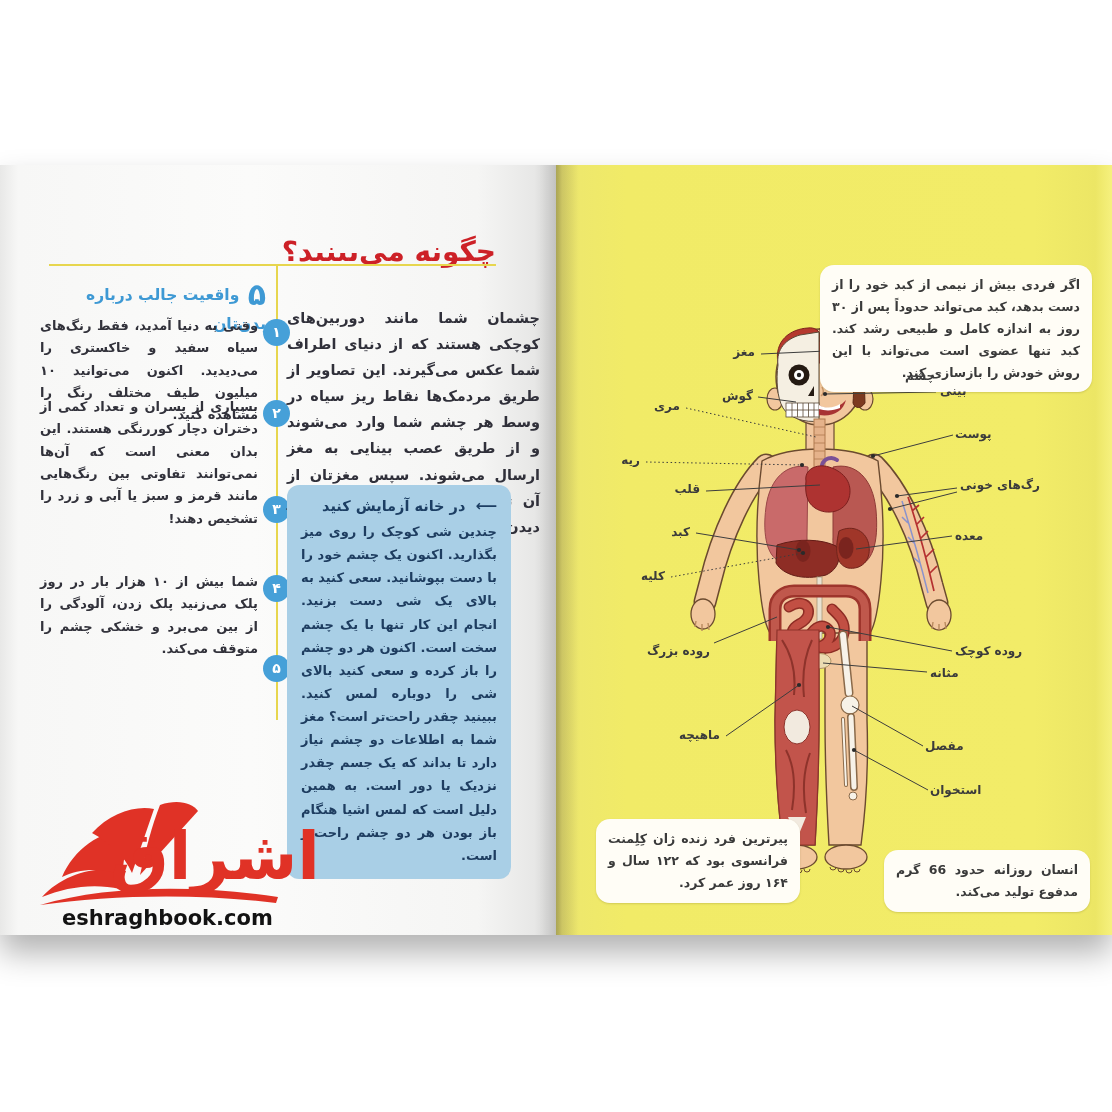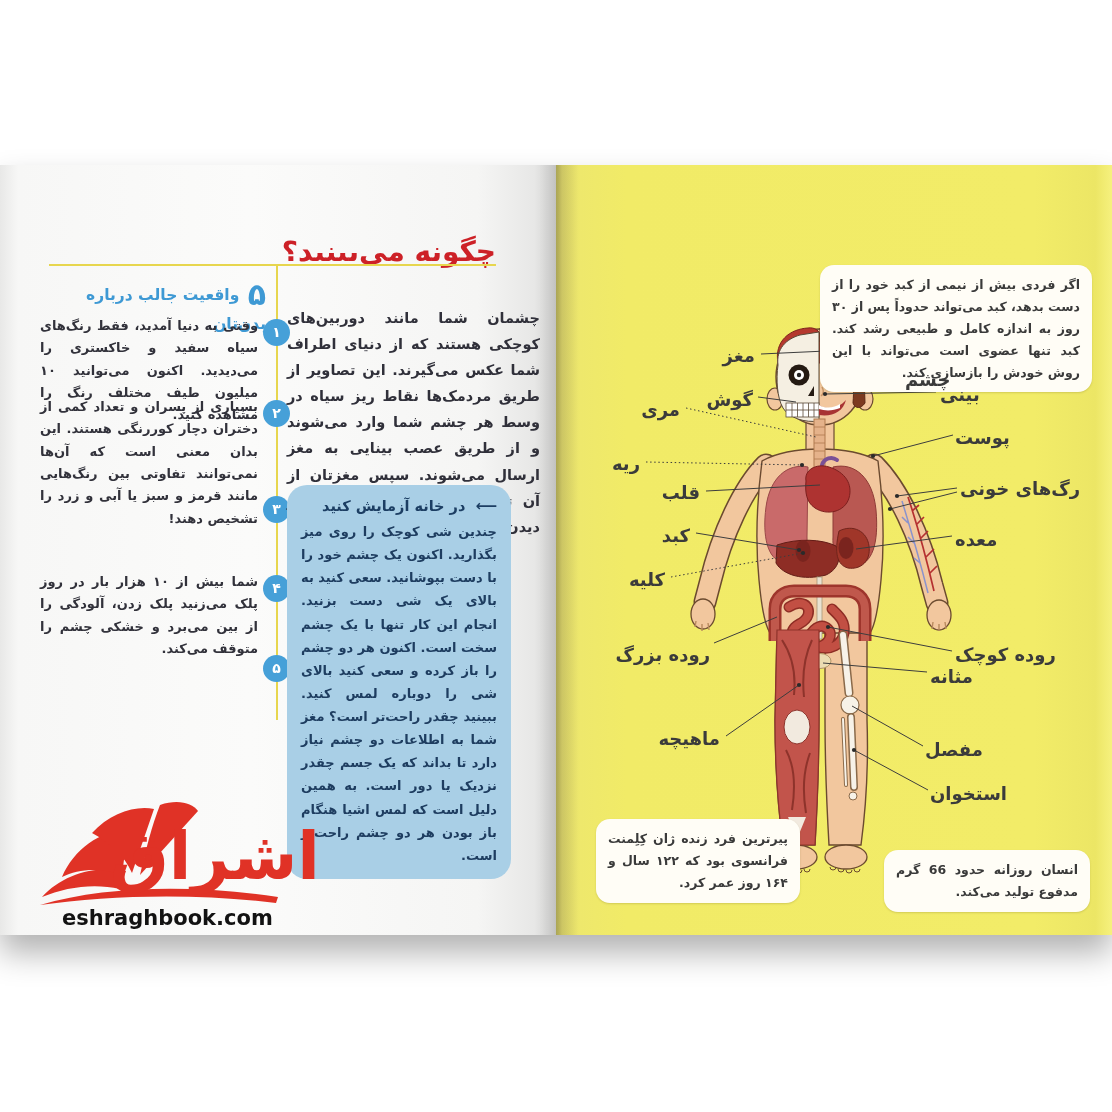--- a/index.html
+++ b/index.html
@@ -22,33 +22,33 @@
     color:#3e99d4;font-weight:bold;font-size:15.5px;line-height:1.3;}
   .facts-head .bignum{font-size:30px;vertical-align:-5px;margin-left:3px;}
   .fact{position:absolute;left:40px;width:218px;direction:rtl;text-align:justify;
     font-size:13px;font-weight:bold;color:#32323b;line-height:1.72;}
   .fact-num{position:absolute;left:263px;width:27px;height:27px;border-radius:50%;
     background:#46a0d8;color:#fff;text-align:center;line-height:27px;
     font-size:14px;font-weight:bold;}
   .lp-intro{position:absolute;top:140px;left:287px;width:253px;direction:rtl;text-align:justify;
     font-size:14.5px;font-weight:bold;color:#30303a;line-height:1.8;}
   .exp-box{position:absolute;top:320px;left:287px;width:224px;min-height:226px;background:#a9cfe6;
-    border-radius:20px;padding:10px 14px 12px;box-sizing:border-box;direction:rtl;}
+    border-radius:12px;padding:10px 14px 12px;box-sizing:border-box;direction:rtl;}
   .exp-title{color:#1c3e63;font-weight:bold;font-size:14.5px;text-align:right;margin:2px 0 5px;}
   .exp-title .arrow{font-size:15px;letter-spacing:-2px;margin-left:5px;}
   .exp-text{color:#1e3d60;font-size:13px;font-weight:bold;text-align:justify;line-height:1.78;}
   .logo{position:absolute;left:28px;top:628px;width:300px;height:142px;}
   
   .ibox{position:absolute;background:#fffdf6;border-radius:14px;padding:9px 12px;direction:rtl;
     text-align:justify;font-weight:bold;color:#3a3a3a;font-size:12.5px;line-height:1.75;
     box-sizing:border-box;box-shadow:0 1px 2px rgba(120,110,30,.25);margin-top:40px;}
   .ibox-liver{left:264px;top:60px;width:272px;}
   .ibox-oldest{left:40px;top:614px;width:204px;}
   .ibox-feces{left:328px;top:645px;width:206px;}
-  .blabel{position:absolute;font-size:18px;font-weight:bold;color:#3b3b3b;direction:rtl;
+  .blabel{position:absolute;font-size:12px;font-weight:bold;color:#3b3b3b;direction:rtl;
     white-space:nowrap;}
   .anatomy{position:absolute;left:0;top:0;width:556px;height:770px;}
 </style>
 </head>
 <body>
 
 <div class="book">
 
   <div class="page page-left">
     <div class="lp-title">چگونه می‌بینید؟</div>

